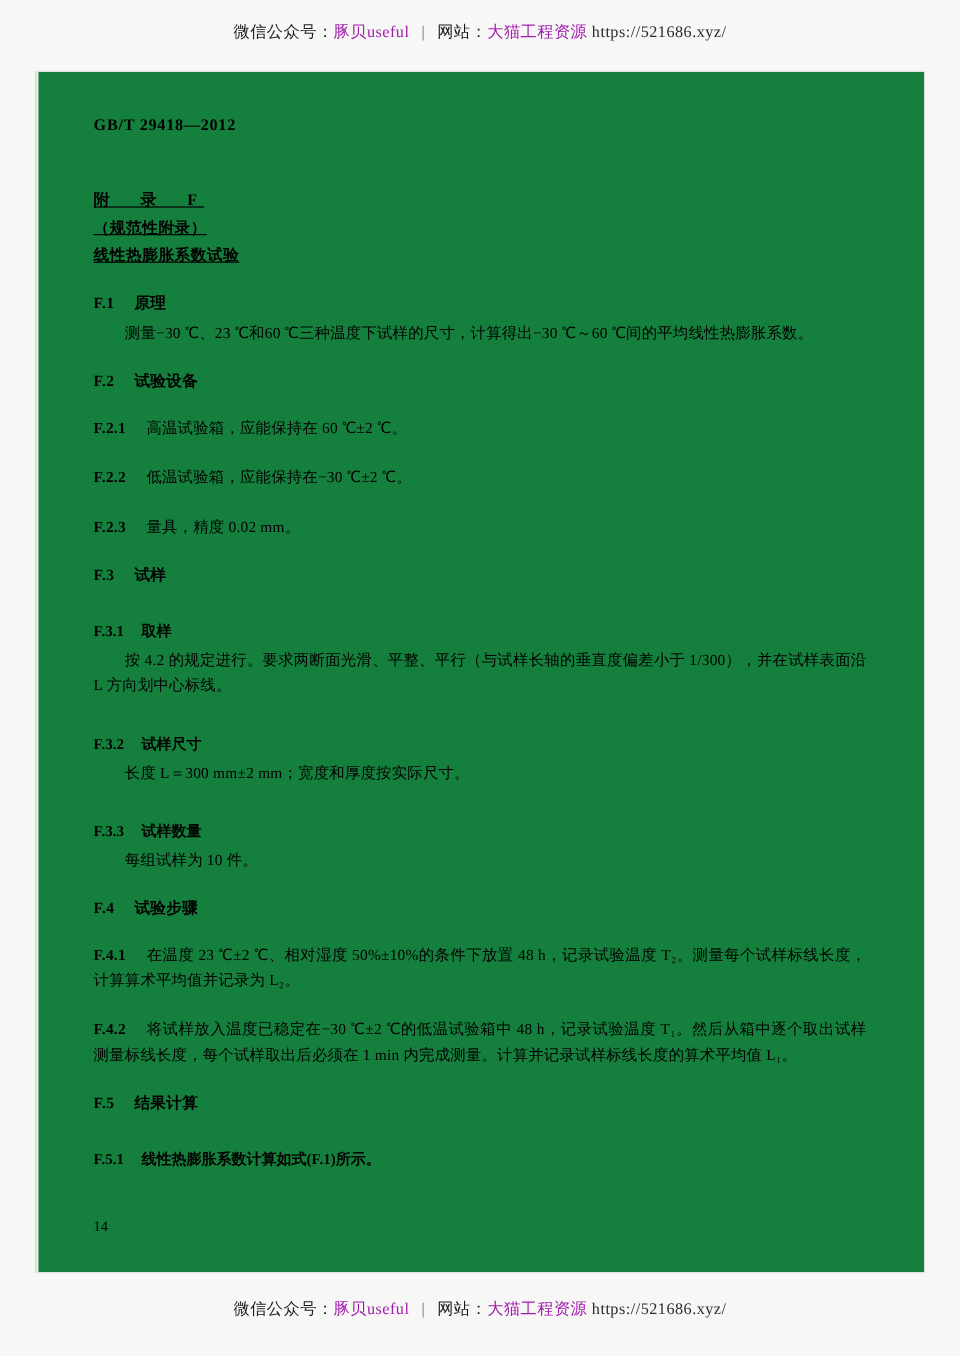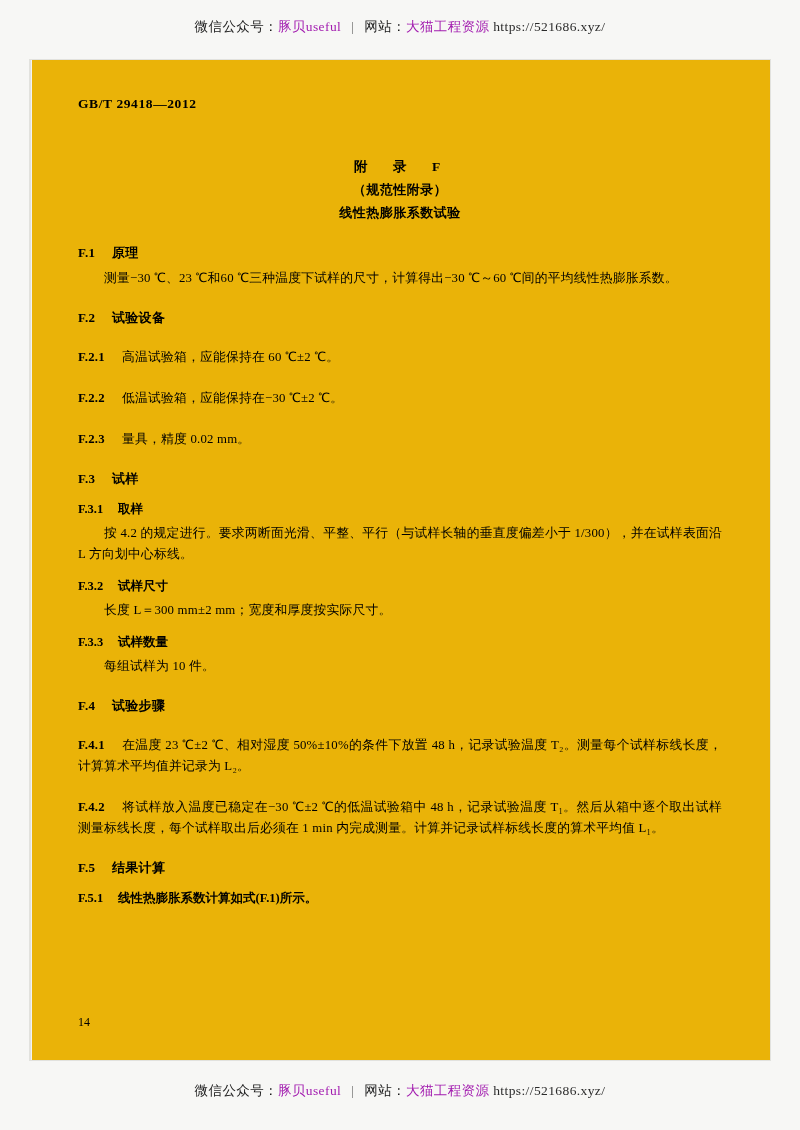--- a/index.html
+++ b/index.html
@@ -43,21 +43,21 @@
   .wm .val { color: #a21caf; }
   .wm .url { font-family: Liberation Serif, serif; }
 
   
   .sheet {
     position: absolute;
     left: 30px;
     top: 60px;
     width: 740px;
     height: 1000px;
-    background: #eab308;
+    background: #15803d;
     box-shadow: 0 0 0 1px #e2e2de;
   }
   .sheet::before {
     content: "";
     position: absolute;
     left: 0; top: 0; bottom: 0;
     width: 2px;
     background: linear-gradient(to right, #d8d8d2, #fdfdfb);
   }
 
@@ -72,42 +72,42 @@
   }
 
   .content {
     position: absolute;
     left: 48px;
     top: 95px;
     width: 644px;
   }
 
   .annex-head {
-    text-align: center;
     font-weight: bold;
     font-size: 13.5px;
     line-height: 23px;
     letter-spacing: 1px;
+    text-decoration: underline;
   }
   .annex-head .l1 { letter-spacing: 6px; }
   .annex-head .l2 { font-size: 13px; letter-spacing: 0.5px;}
   .annex-head .l3 { font-size: 13px; letter-spacing: 0.5px;}
 
   .sec-h {
     font-weight: bold;
     font-size: 13px;
     margin-top: 20px;
     margin-bottom: 6px;
     letter-spacing: 0.3px;
   }
   .sec-h .num { display: inline-block; min-width: 34px; }
   .sub-h {
     font-weight: bold;
     font-size: 12.5px;
-    margin-top: 13px;
+    margin-top: 30px;
     margin-bottom: 5px;
   }
   .sub-h .num { display: inline-block; min-width: 40px; }
 
   p.body {
     font-size: 12.8px;
     line-height: 21px;
     margin: 0 0 2px 0;
     text-align: justify;
     letter-spacing: 0.2px;

